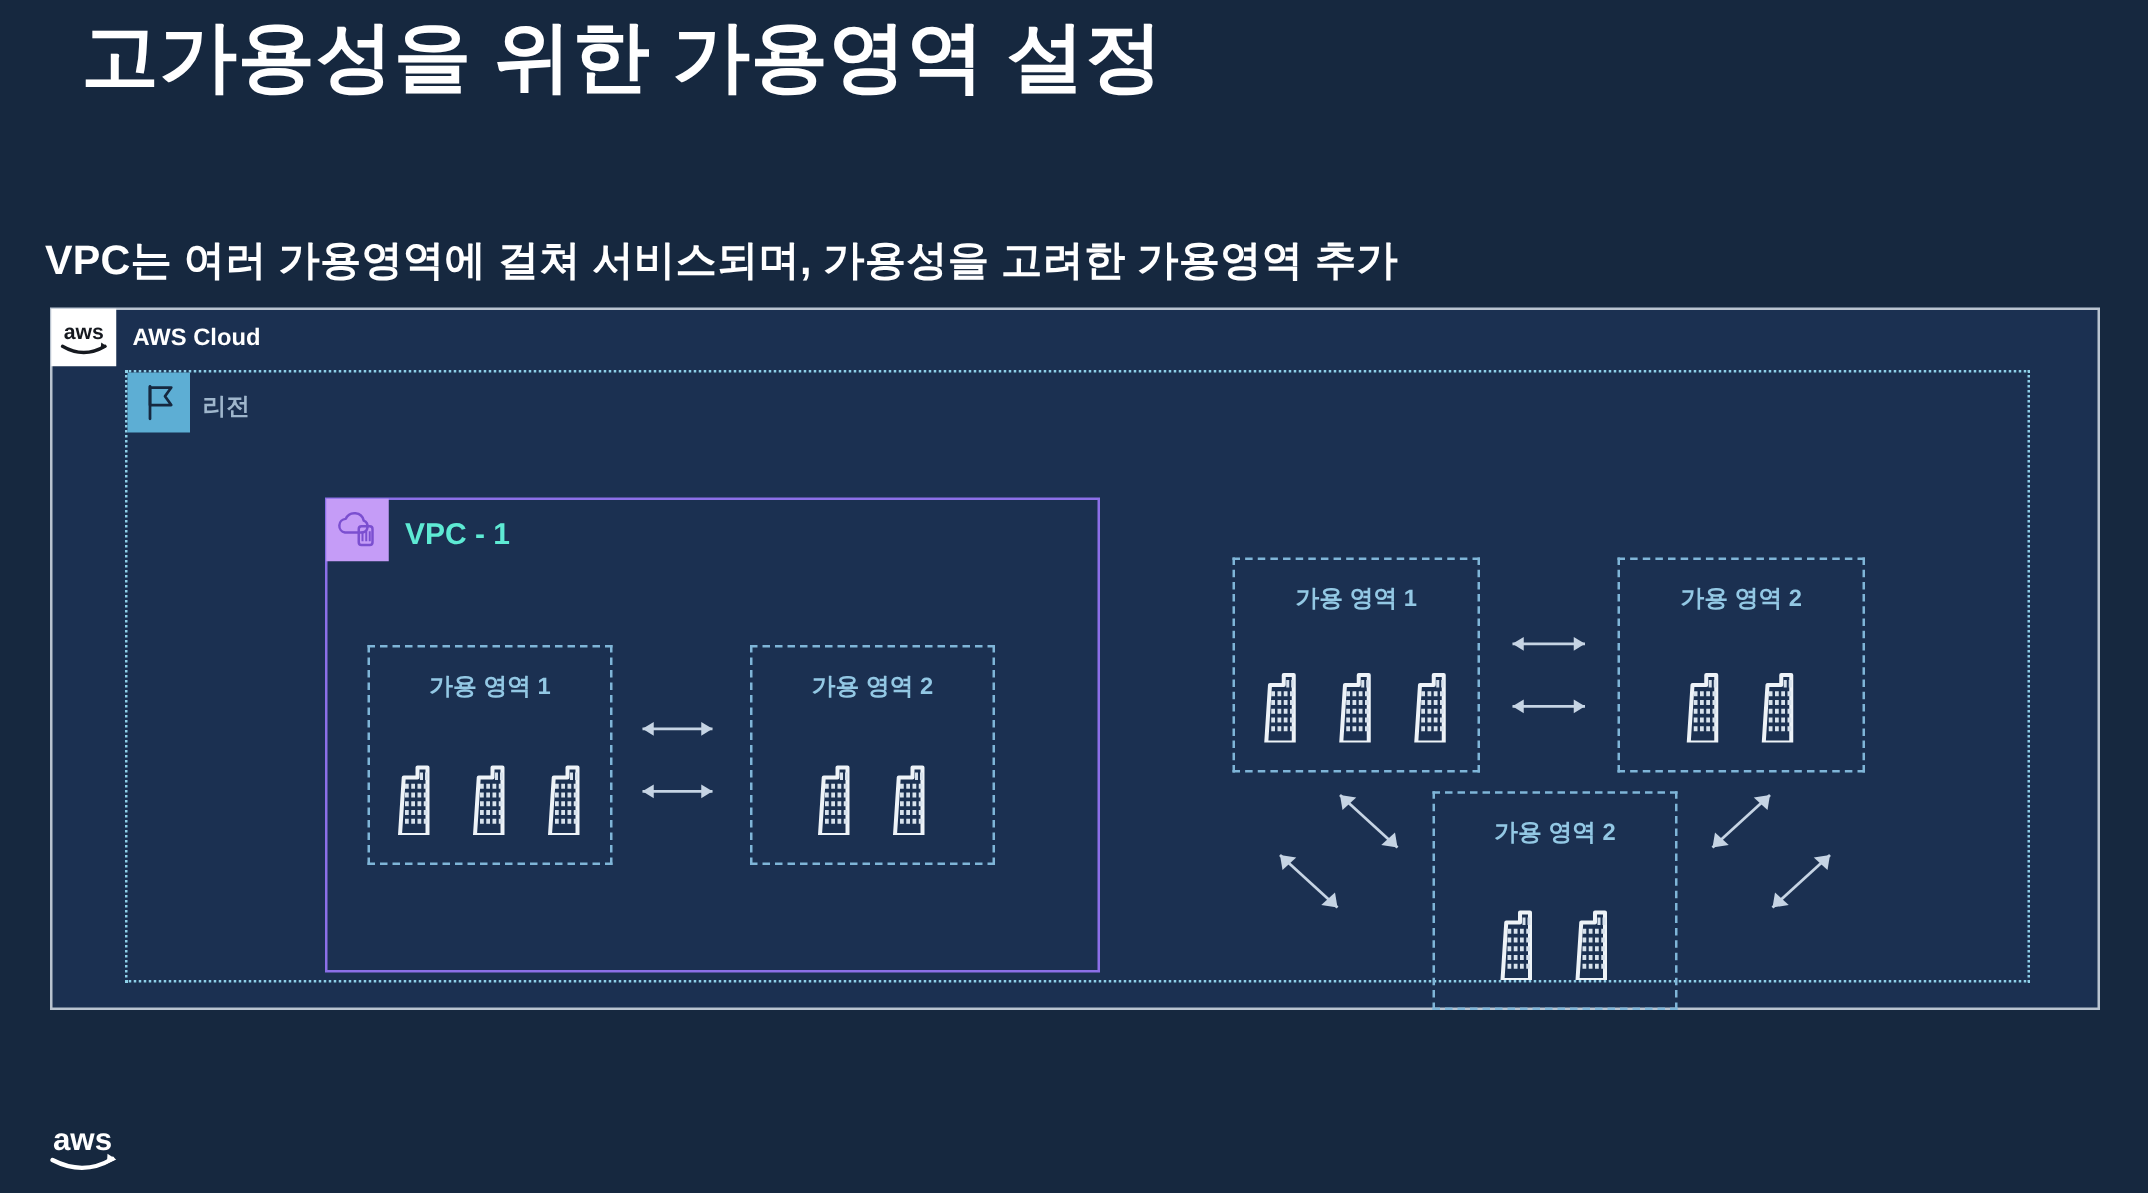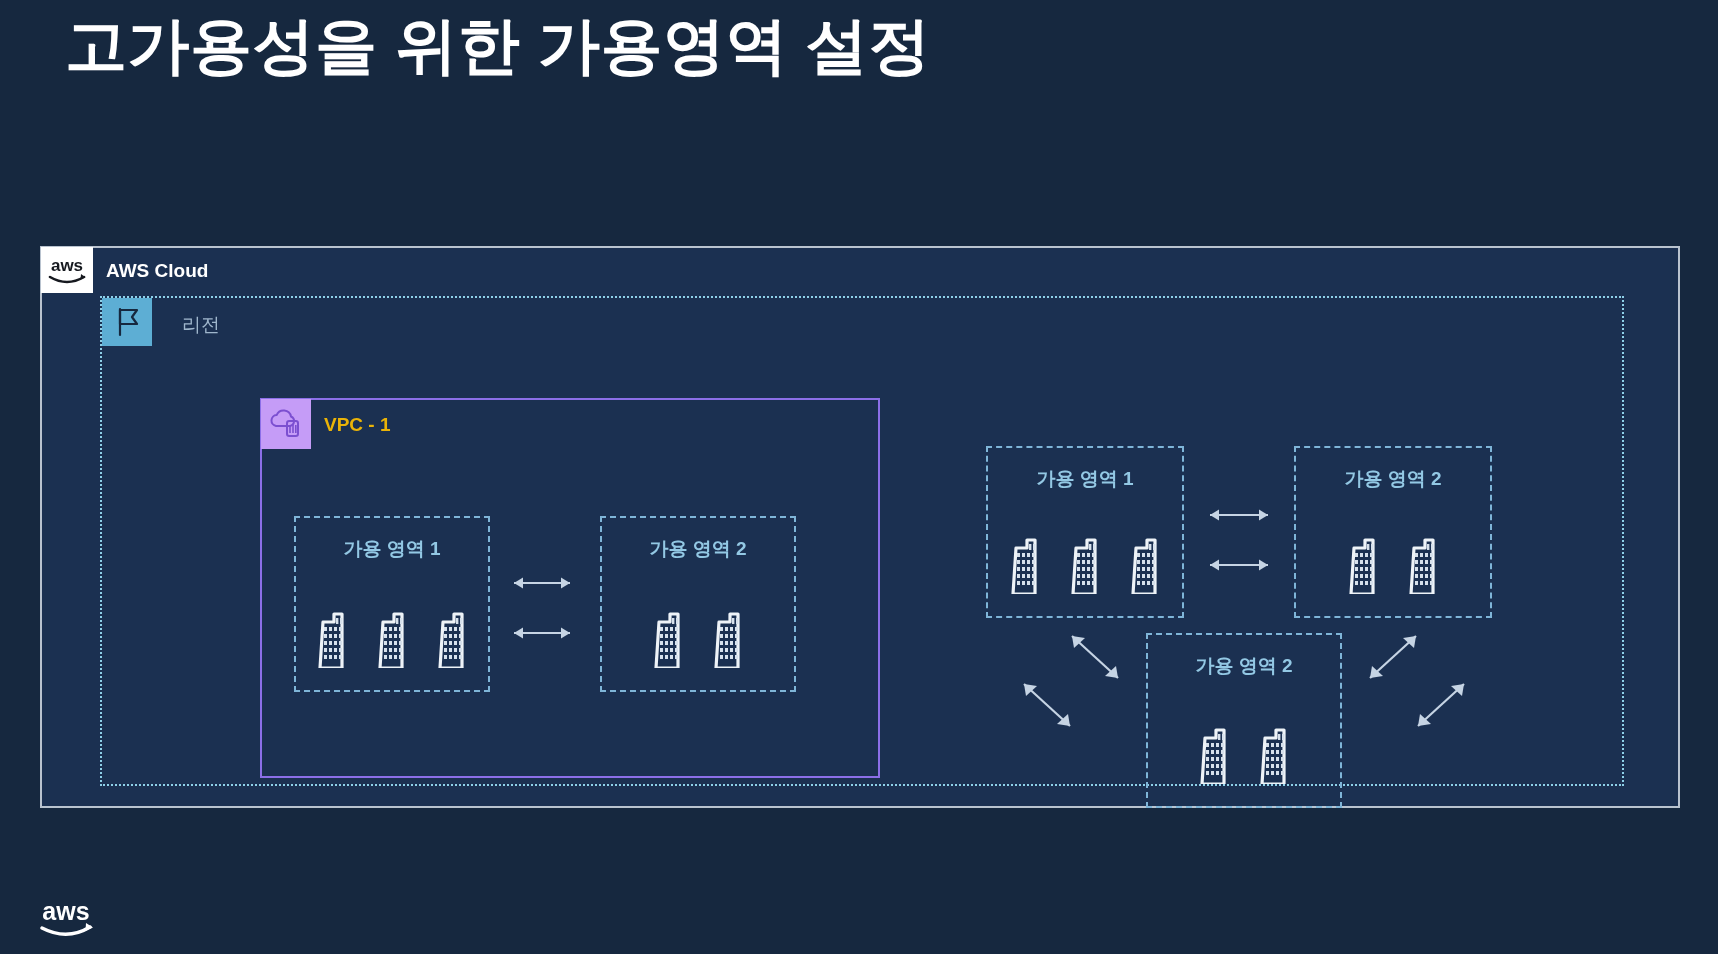--- a/index.html
+++ b/index.html
@@ -49,39 +49,39 @@
     border: 2px dotted #8ed0e8;
     background: transparent;
   }
   .region-icon {
     position: absolute; left: 0px; top: 0px;
     width: 50px; height: 48px;
     background: #5daed4;
     display: flex; align-items: center; justify-content: center;
   }
   .region-label {
-    position: absolute; left: 80px; top: 14px;
-    font-size: 19px; font-weight: 400; color: #9fb6cc;
+    position: absolute; left: 60px; top: 14px;
+    font-size: 19px; font-weight: 700; color: #9fb6cc;
   }
 
   
   .vpc-box {
     position: absolute;
     border: 2px solid #8c6fe8;
     background: transparent;
   }
   .vpc-icon {
     position: absolute; left: -1px; top: -1px;
     width: 50px; height: 50px;
     background: #c59cf7;
     display: flex; align-items: center; justify-content: center;
   }
   .vpc-label {
     position: absolute; left: 62px; top: 14px;
-    font-size: 19px; font-weight: 700; color: #eab308;
+    font-size: 24px; font-weight: 700; color: #5eead4;
     white-space: nowrap;
   }
   #vpc1 { left: 158px; top: 100px; width: 620px; height: 380px; }
   #vpc2 { left: 850px; top: 100px; width: 620px; height: 380px; }
 
   
   .az-box {
     position: absolute;
     border: 2px dashed #7fb5d8;
     background: transparent;
@@ -118,20 +118,21 @@
     text-align: center;
     font-size: 13px; font-weight: 700; color: #e6ecf3;
   }
 </style>
 </head>
 <body>
 
 <div class="slide">
 
   <div class="title">고가용성을 위한 가용영역 설정</div>
+  <div class="subtitle">VPC는 여러 가용영역에 걸쳐 서비스되며, 가용성을 고려한 가용영역 추가</div>
 
   <div class="cloud-box">
 
     <div class="cloud-logo">
       <svg width="44" height="36" viewBox="0 0 44 36">
         <text x="22" y="19" text-anchor="middle" font-family="&quot;Liberation Sans&quot;, sans-serif" font-size="17" font-weight="700" fill="#16191f">aws</text>
         <path d="M5 25 Q22 35 39 25" stroke="#16191f" stroke-width="2.6" fill="none" stroke-linecap="round"></path>
         <path d="M36 22 L40.5 25.2 L35.5 27.5 Z" fill="#16191f"></path>
       </svg>
     </div>

